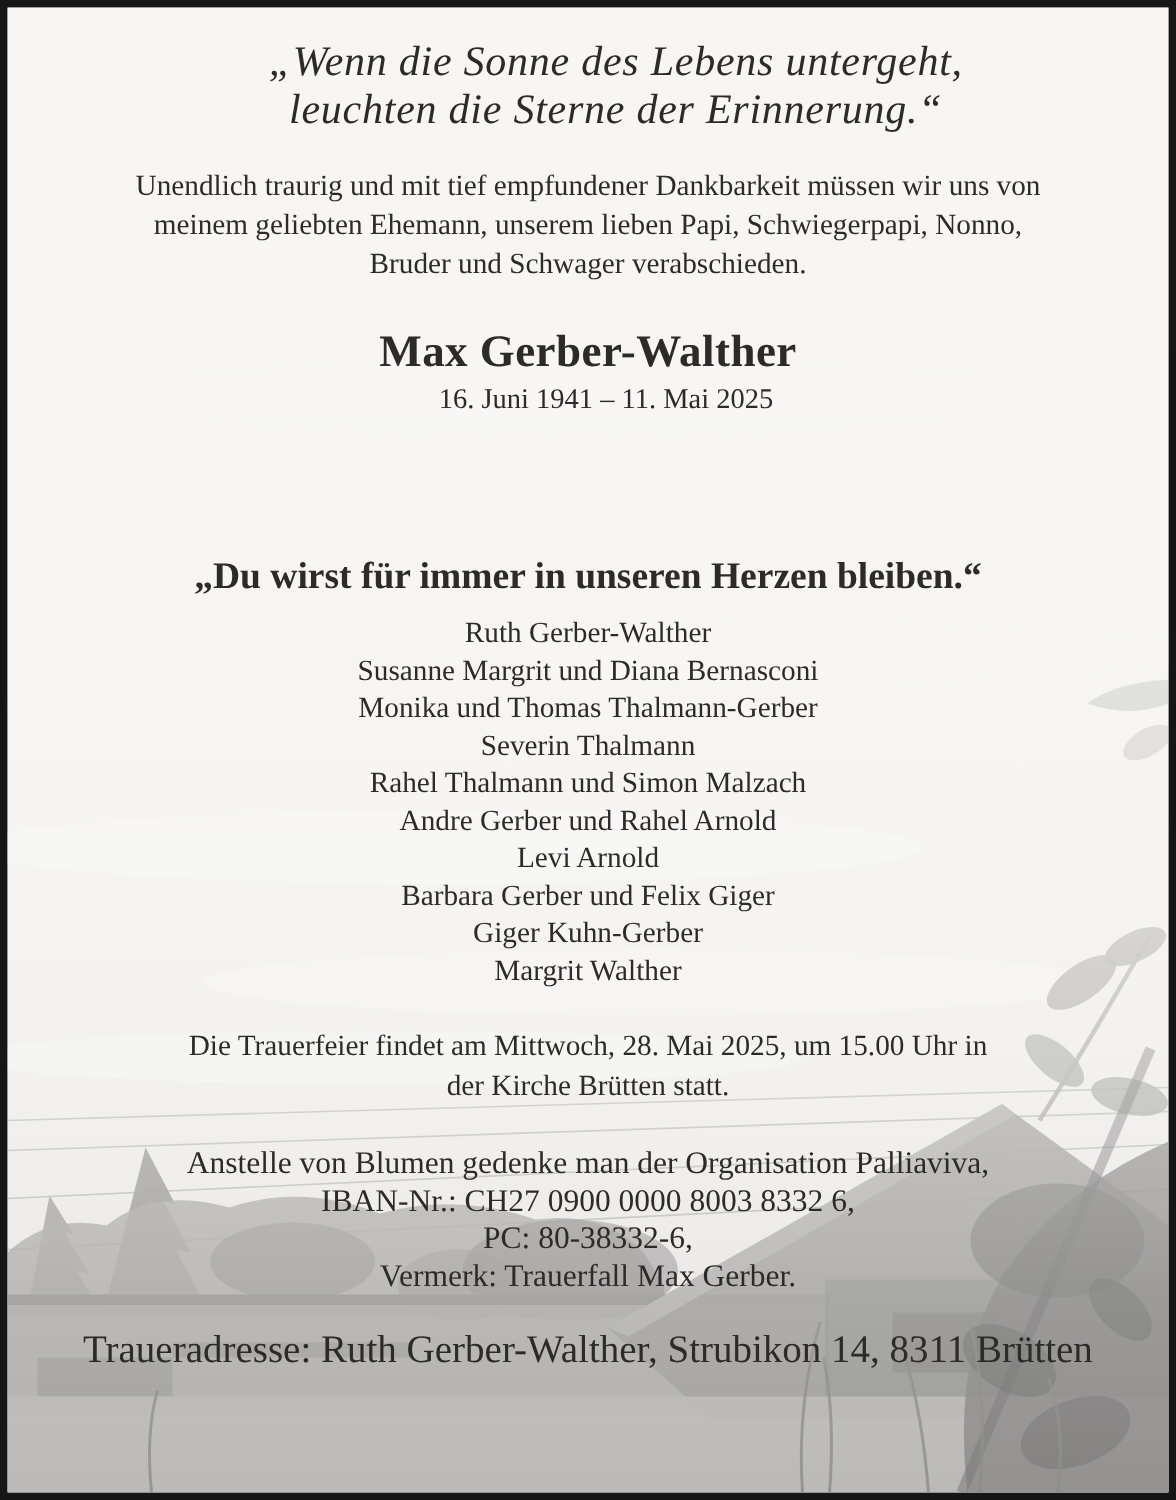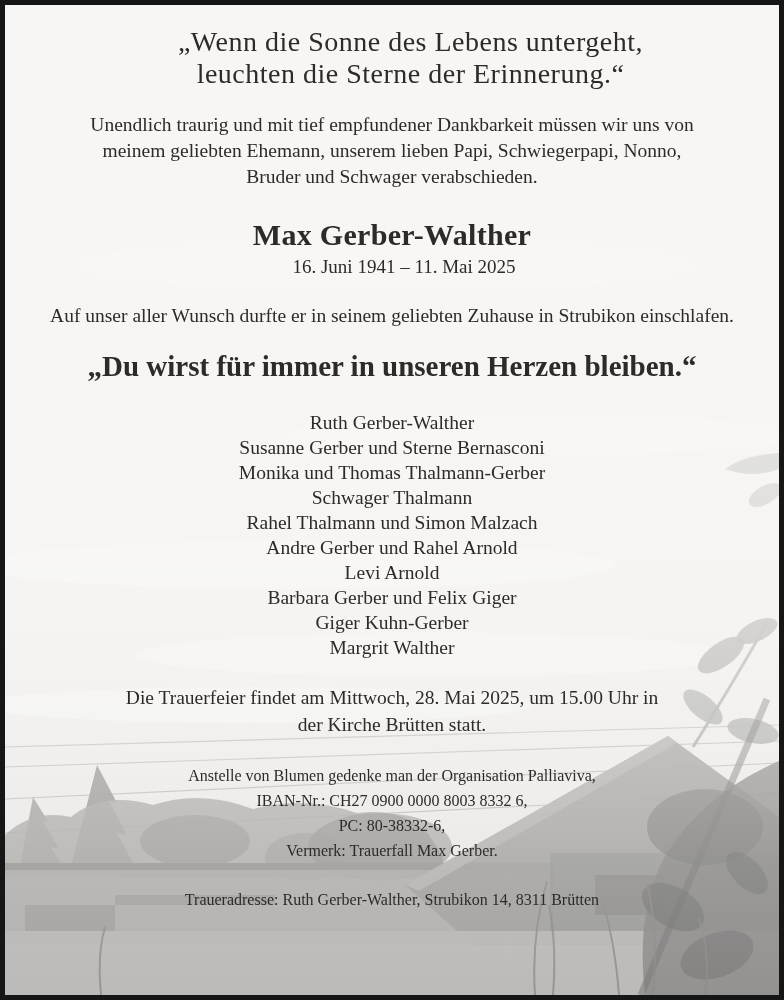--- a/index.html
+++ b/index.html
@@ -14,30 +14,30 @@
     color:#2d2b29;
   }
   .photo{position:absolute;left:0;top:0;width:774px;height:990px;}
   .txt{
     position:absolute;left:0;right:0;
     text-align:center;
     white-space:pre-line;
     z-index:5;
   }
   .nowrap{white-space:nowrap;}
-  .opening-quote{top:21px;font-size:28px;line-height:32px;letter-spacing:.5px;padding-left:37px;}
+  .opening-quote{top:21px;font-size:28px;line-height:32px;font-style:italic;letter-spacing:.5px;padding-left:37px;}
   .intro{top:107px;font-size:19.5px;line-height:26px;}
   .name{top:213px;font-size:30px;line-height:34px;font-weight:bold;margin:0;letter-spacing:.3px;font-family:Liberation Serif, serif;}
   .dates{top:249px;font-size:19px;line-height:26px;padding-left:24px;}
   .passing{top:298px;font-size:19.5px;line-height:26px;}
-  .memory-quote{top:346px;font-size:29px;line-height:30px;font-weight:bold;}
+  .memory-quote{top:365px;font-size:25px;line-height:30px;font-weight:bold;}
   .mourners{top:405px;font-size:19.5px;line-height:25px;}
   .service{top:679px;font-size:19.5px;line-height:27px;font-family:Liberation Serif, serif;}
-  .donation{top:758px;font-size:16px;line-height:25px;}
-  .address{top:881px;font-size:16px;line-height:27px;font-family:Liberation Serif, serif;}
+  .donation{top:758px;font-size:21px;line-height:25px;}
+  .address{top:881px;font-size:26px;line-height:27px;font-family:Liberation Serif, serif;}
 </style>
 </head>
 <body>
 
 <div class="page">
 
   <svg class="photo" viewBox="0 0 774 990" preserveAspectRatio="none">
     <defs>
       <linearGradient id="sky" x1="0" y1="0" x2="0" y2="1">
         <stop offset="0" stop-color="#f7f6f4"></stop>
@@ -130,28 +130,27 @@
 <span>leuchten die Sterne der Erinnerung.“</span></div>
 
   <div class="txt intro"><span>Unendlich traurig und mit tief empfundener Dankbarkeit müssen wir uns von</span>
 <span>meinem geliebten Ehemann, unserem lieben Papi, Schwiegerpapi, Nonno,</span>
 <span>Bruder und Schwager verabschieden.</span></div>
 
   <h1 class="txt name nowrap">Max Gerber-Walther</h1>
 
   <div class="txt dates nowrap">16. Juni 1941 – 11. Mai 2025</div>
 
-  <div class="txt passing nowrap">Auf unser aller Wunsch durfte er in seinem geliebten Zuhause in Strubikon einschlafen.</div>
 
   <div class="txt memory-quote nowrap">„Du wirst für immer in unseren Herzen bleiben.“</div>
 
   <div class="txt mourners"><span>Ruth Gerber-Walther</span>
-<span>Susanne Gerber und Sterne Bernasconi</span>
+<span>Susanne Margrit und Diana Bernasconi</span>
 <span>Monika und Thomas Thalmann-Gerber</span>
-<span>Schwager Thalmann</span>
+<span>Severin Thalmann</span>
 <span>Rahel Thalmann und Simon Malzach</span>
 <span>Andre Gerber und Rahel Arnold</span>
 <span>Levi Arnold</span>
 <span>Barbara Gerber und Felix Giger</span>
 <span>Giger Kuhn-Gerber</span>
 <span>Margrit Walther</span></div>
 
   <div class="txt service"><span>Die Trauerfeier findet am Mittwoch, 28. Mai 2025, um 15.00 Uhr in</span>
 <span>der Kirche Brütten statt.</span></div>
 

